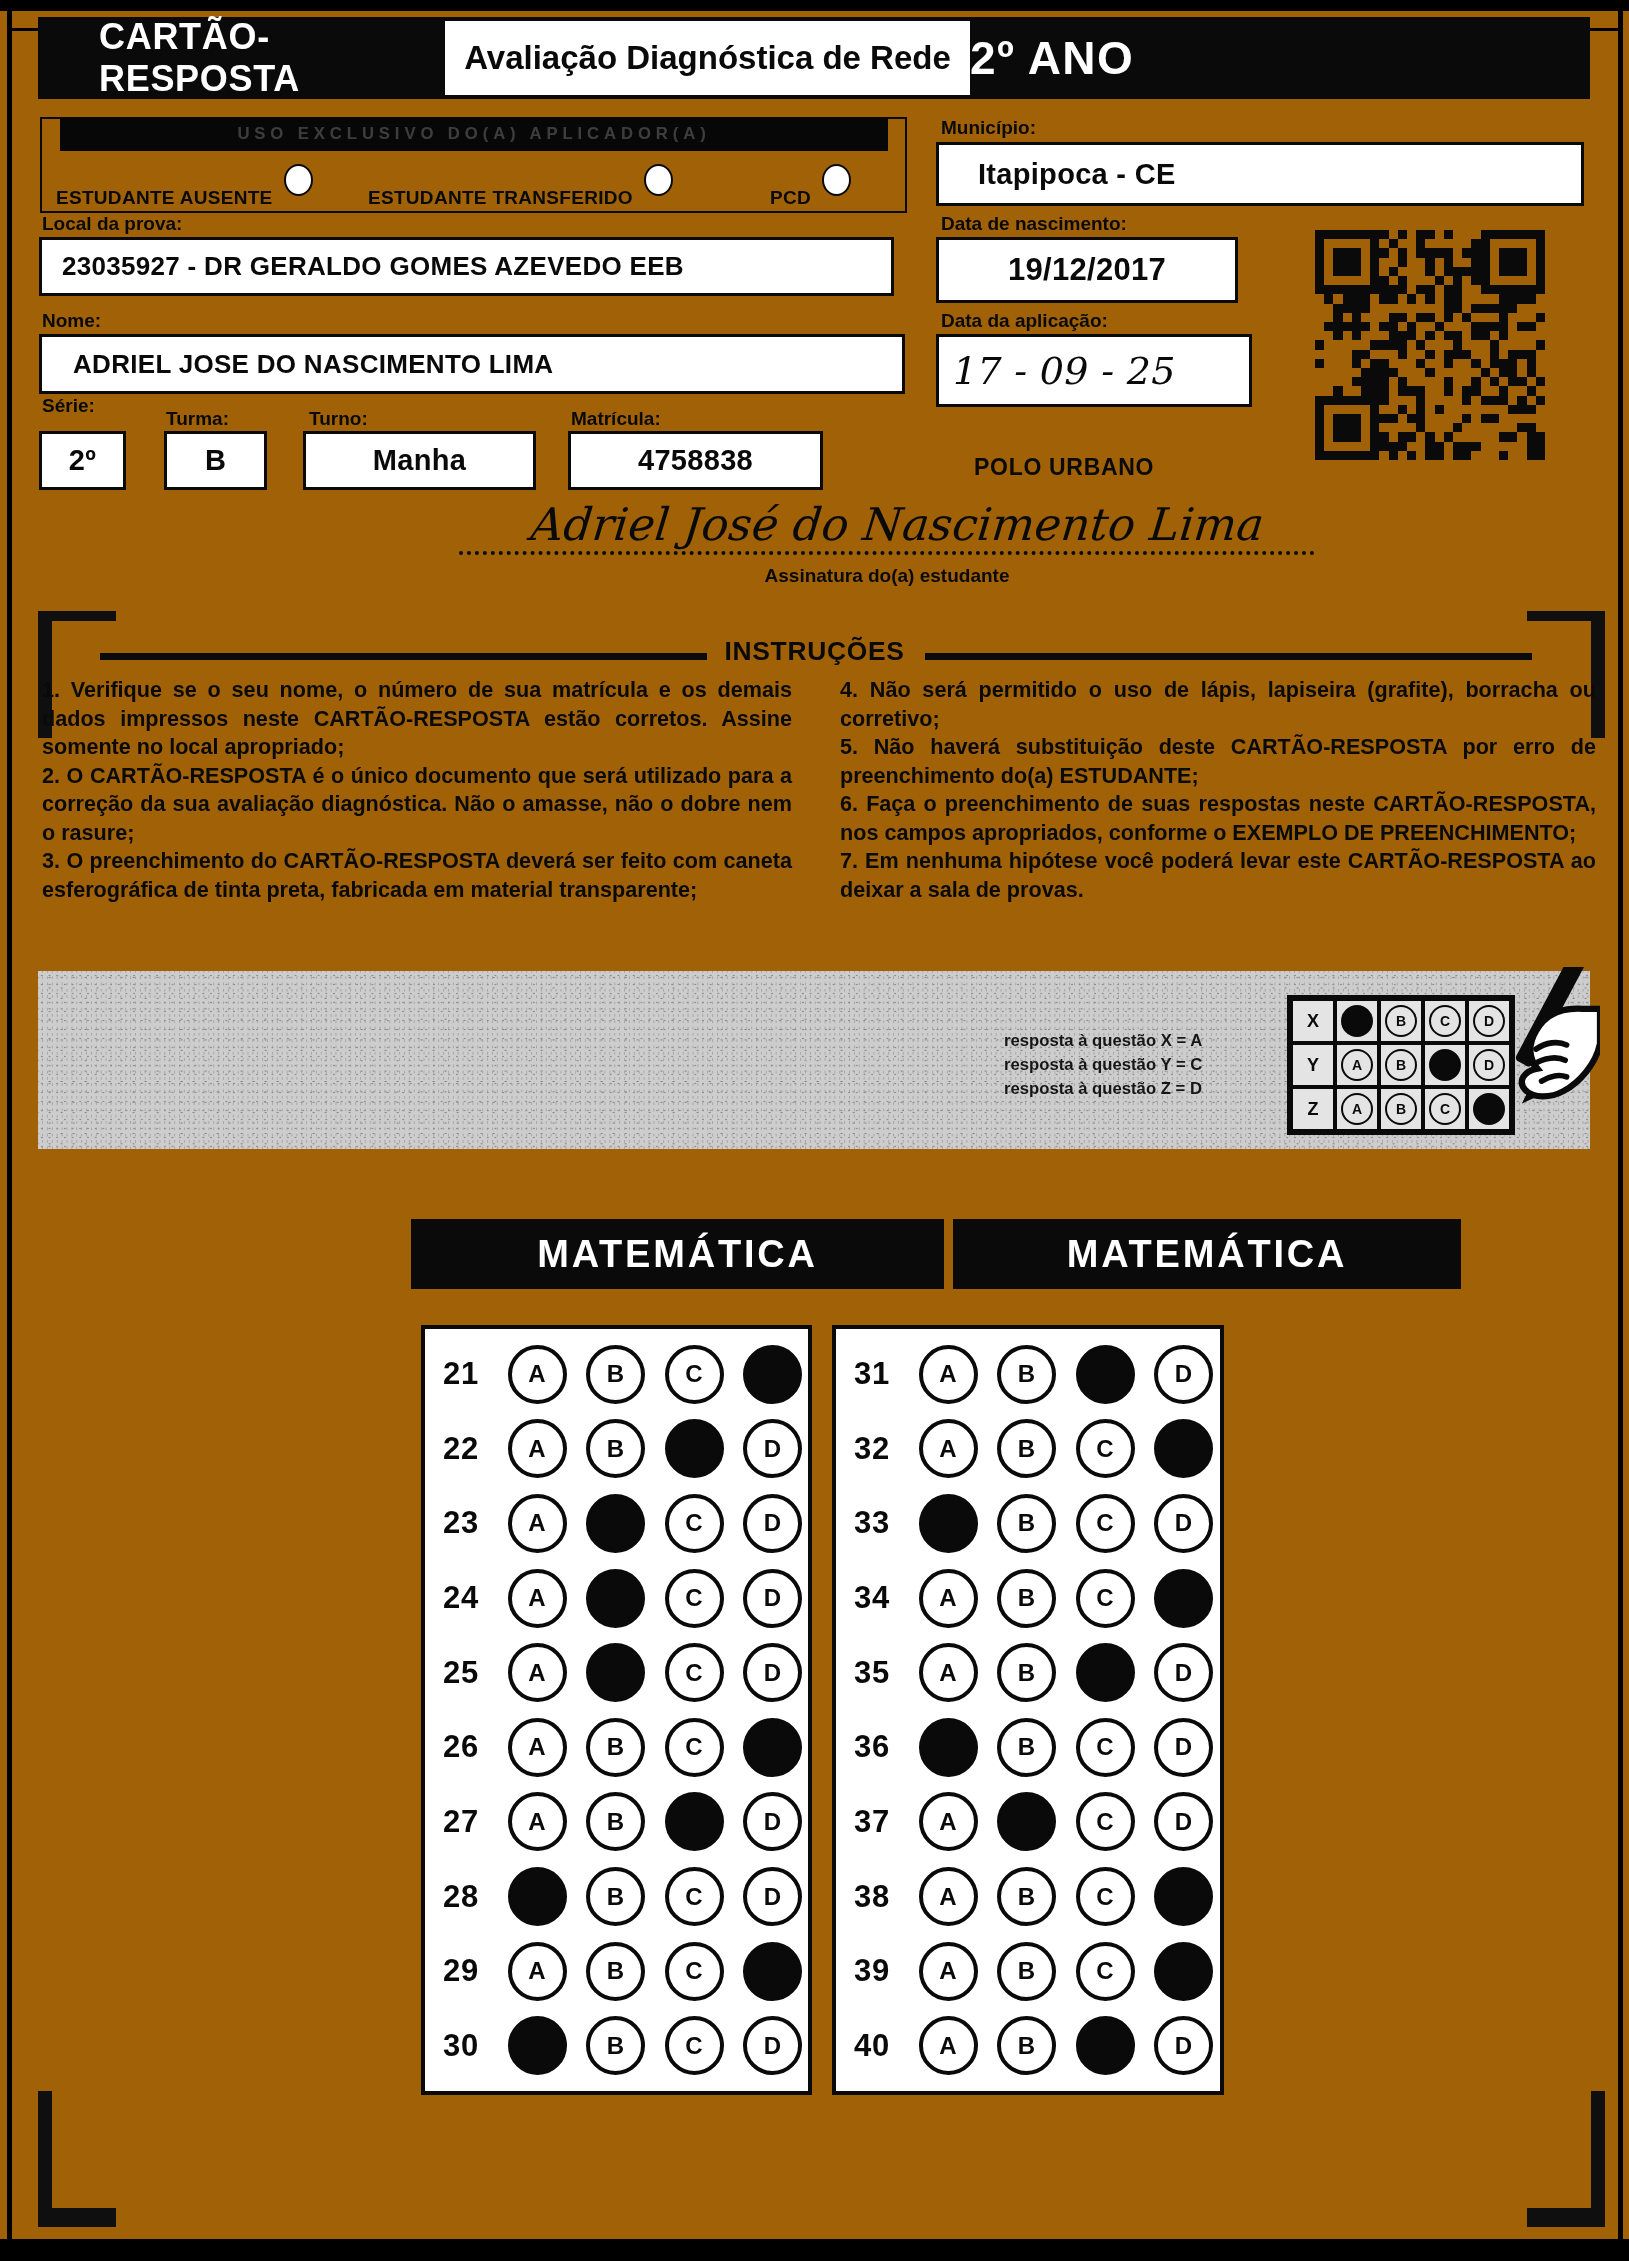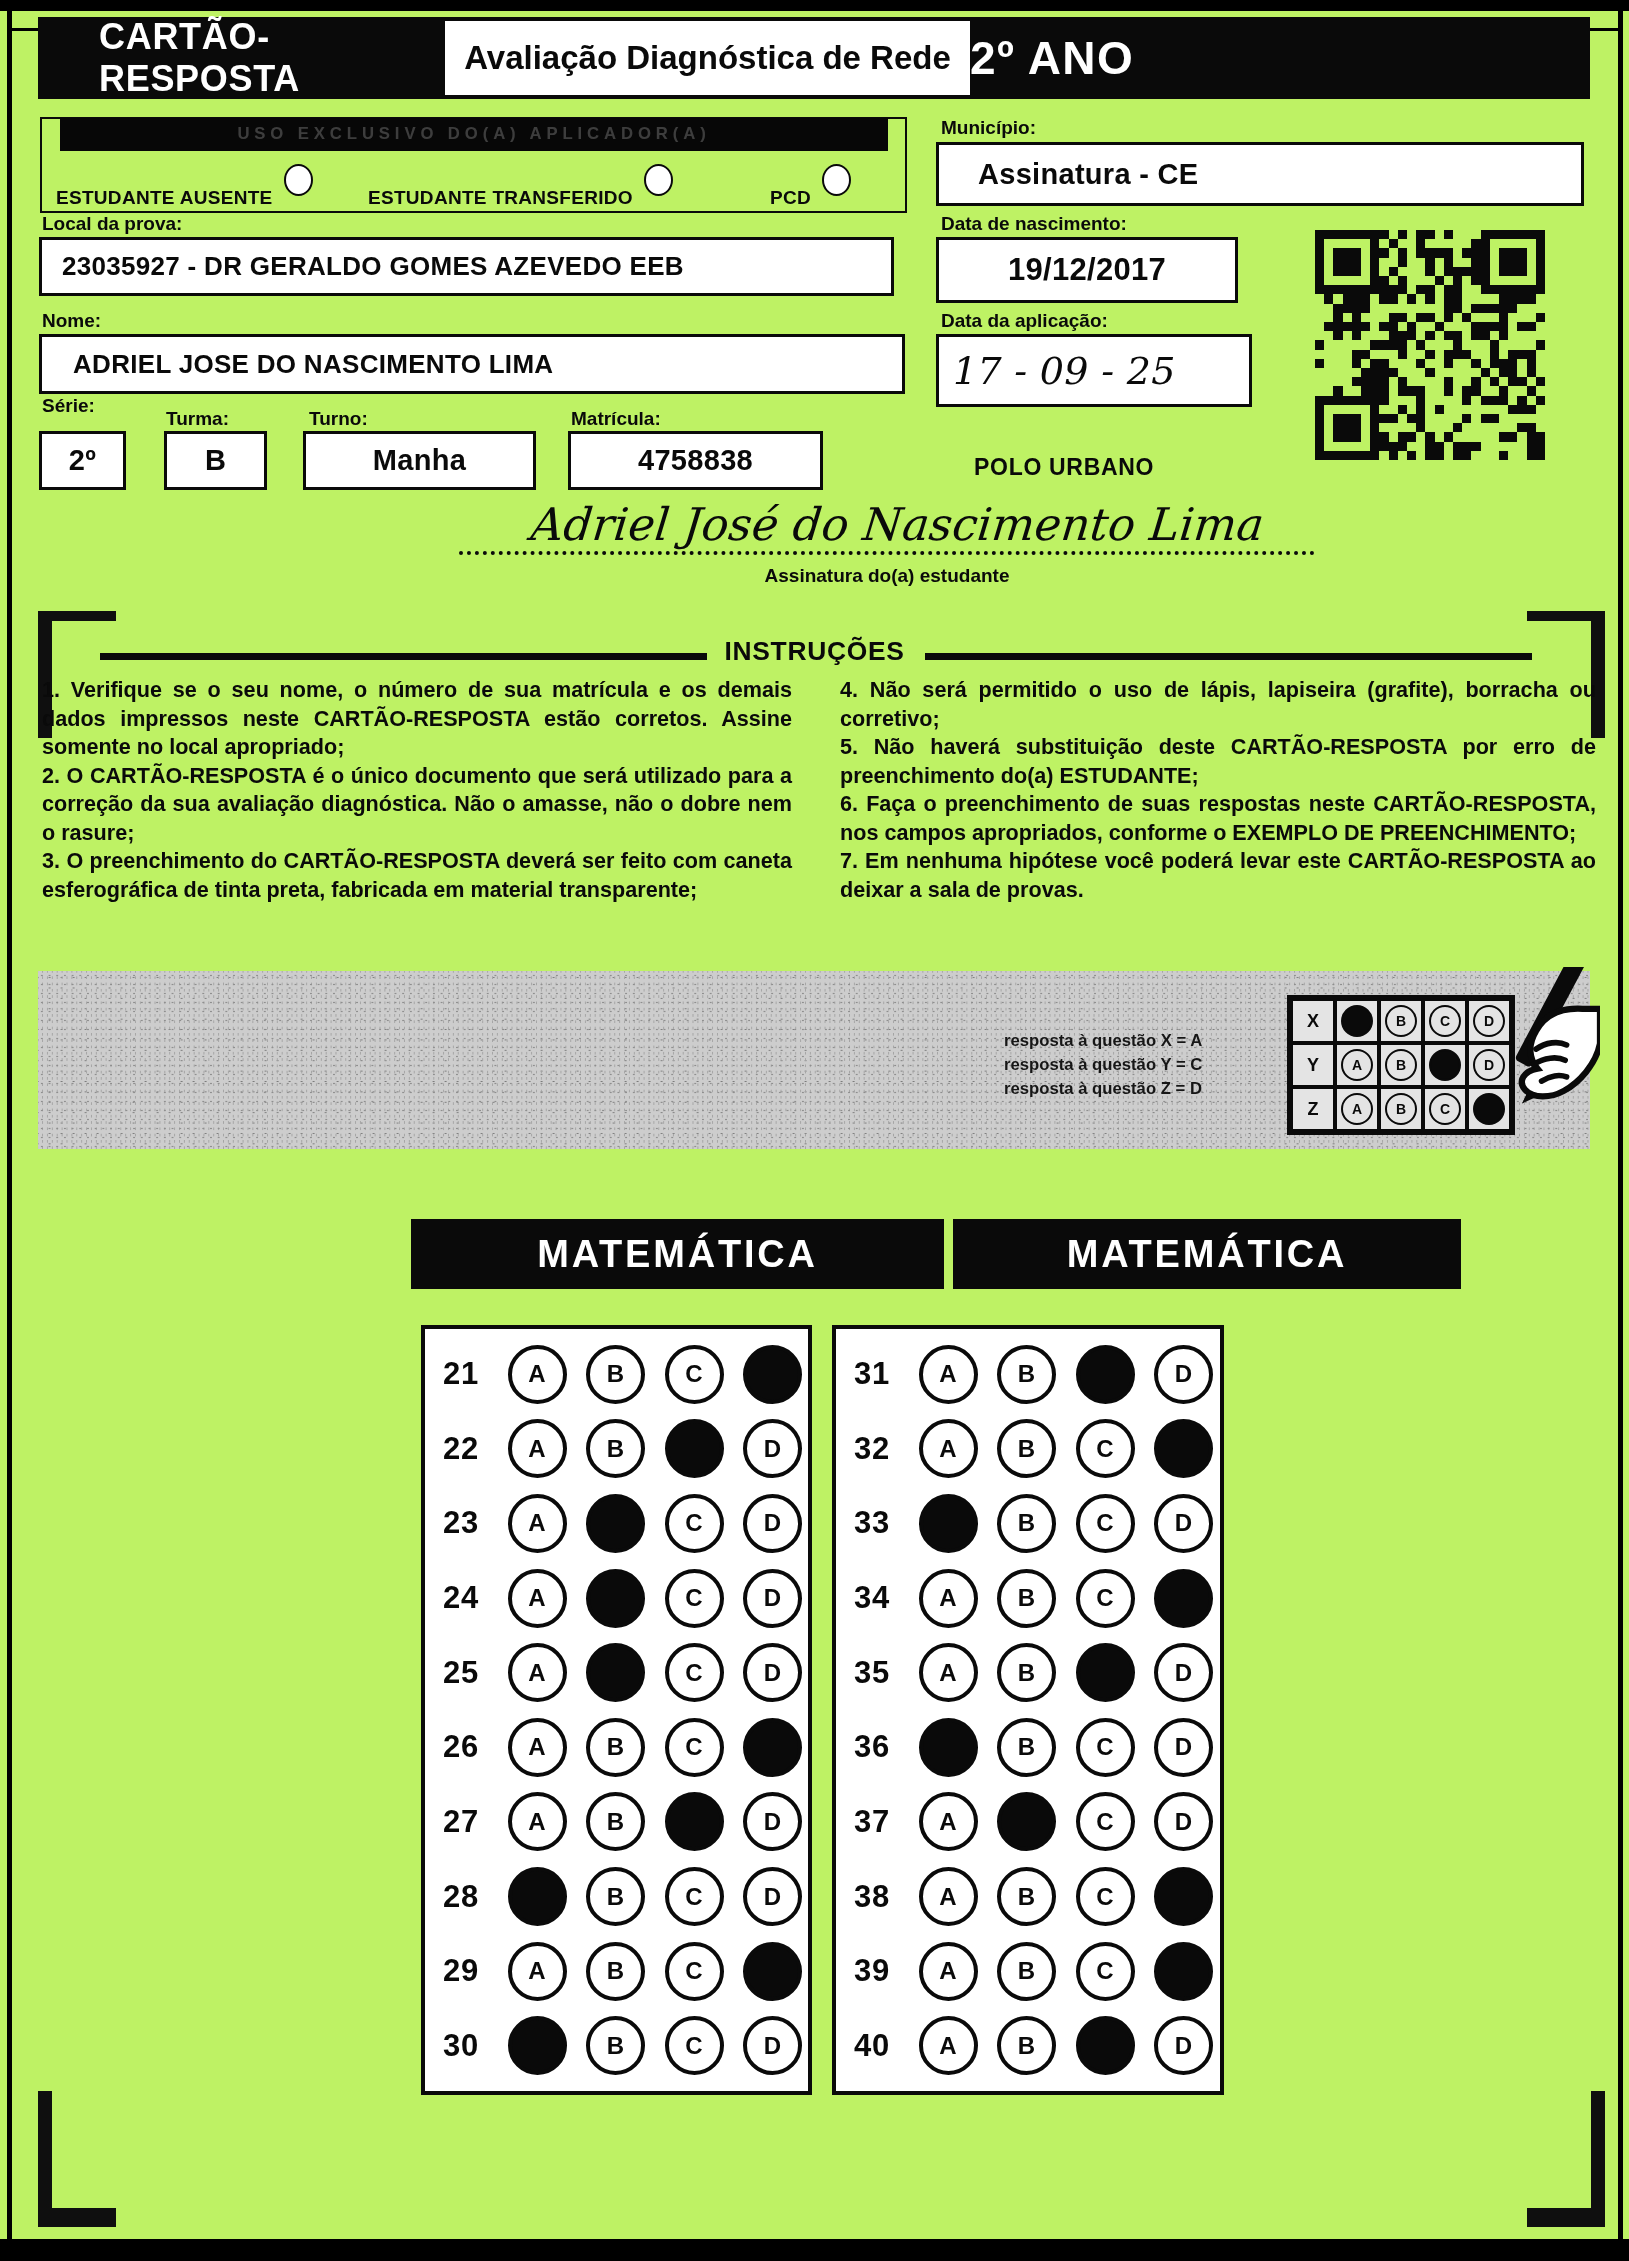--- a/index.html
+++ b/index.html
@@ -1,16 +1,16 @@
 <!DOCTYPE html>
 <html style="font-size:11px"><head>
 <meta charset="utf-8">
 <style>
   html,body{margin:0;padding:0;background:#e8e8e8;}
-  .page{position:relative;width:1629px;height:2261px;background:#bef264;overflow:hidden;
+  .page{position:relative;width:1629px;height:2261px;background:#a16207;overflow:hidden;
         font-family:"Liberation Sans",sans-serif;color:#0a0a0a;}
   
   .bar-top{position:absolute;left:0;top:0;width:1629px;height:11px;background:#000;}
   .bar-bottom{position:absolute;left:0;top:2239px;width:1629px;height:22px;background:#000;}
   .edge-left{position:absolute;left:7px;top:0;width:4.9px;height:2261px;background:#000;}
   .edge-right{position:absolute;left:1618px;top:0;width:4.9px;height:2261px;background:#000;}
   .line-top{position:absolute;left:8.3px;top:28px;width:1613px;height:2.8px;background:#000;}
 
   
   .hdr{position:absolute;left:38px;top:16.7px;width:1552px;height:82px;background:#0a0a0a;display:flex;align-items:center;}
@@ -150,21 +150,21 @@
   </div>
   <div class="valbox" style="left:303px;top:431px;width:227px;height:53px;justify-content:center;">
     <span class="val" style="font-size:29px;">Manha</span>
   </div>
   <div class="valbox" style="left:568px;top:431px;width:249px;height:53px;justify-content:center;">
     <span class="val" style="font-size:29px;">4758838</span>
   </div>
 
   <div class="field-label" style="left:941px;top:117px;text-align:center;">Município:</div>
   <div class="valbox" style="left:936px;top:142px;width:603px;height:58px;padding-left:39px;">
-    <span class="val" style="font-size:29px;">Assinatura - CE</span>
+    <span class="val" style="font-size:29px;">Itapipoca - CE</span>
   </div>
 
   <div class="field-label" style="left:941px;top:213px;">Data de nascimento:</div>
   <div class="valbox" style="left:936px;top:237px;width:296px;height:60px;justify-content:center;">
     <span class="val" style="font-size:31px;">19/12/2017</span>
   </div>
 
   <div class="field-label" style="left:941px;top:310px;">Data da aplicação:</div>
   <div class="valbox" style="left:936px;top:334px;width:296px;height:67px;padding-left:14px;">
     <span class="val script" style="font-size:38px;font-weight:normal;">17 - 09 - 25</span>

